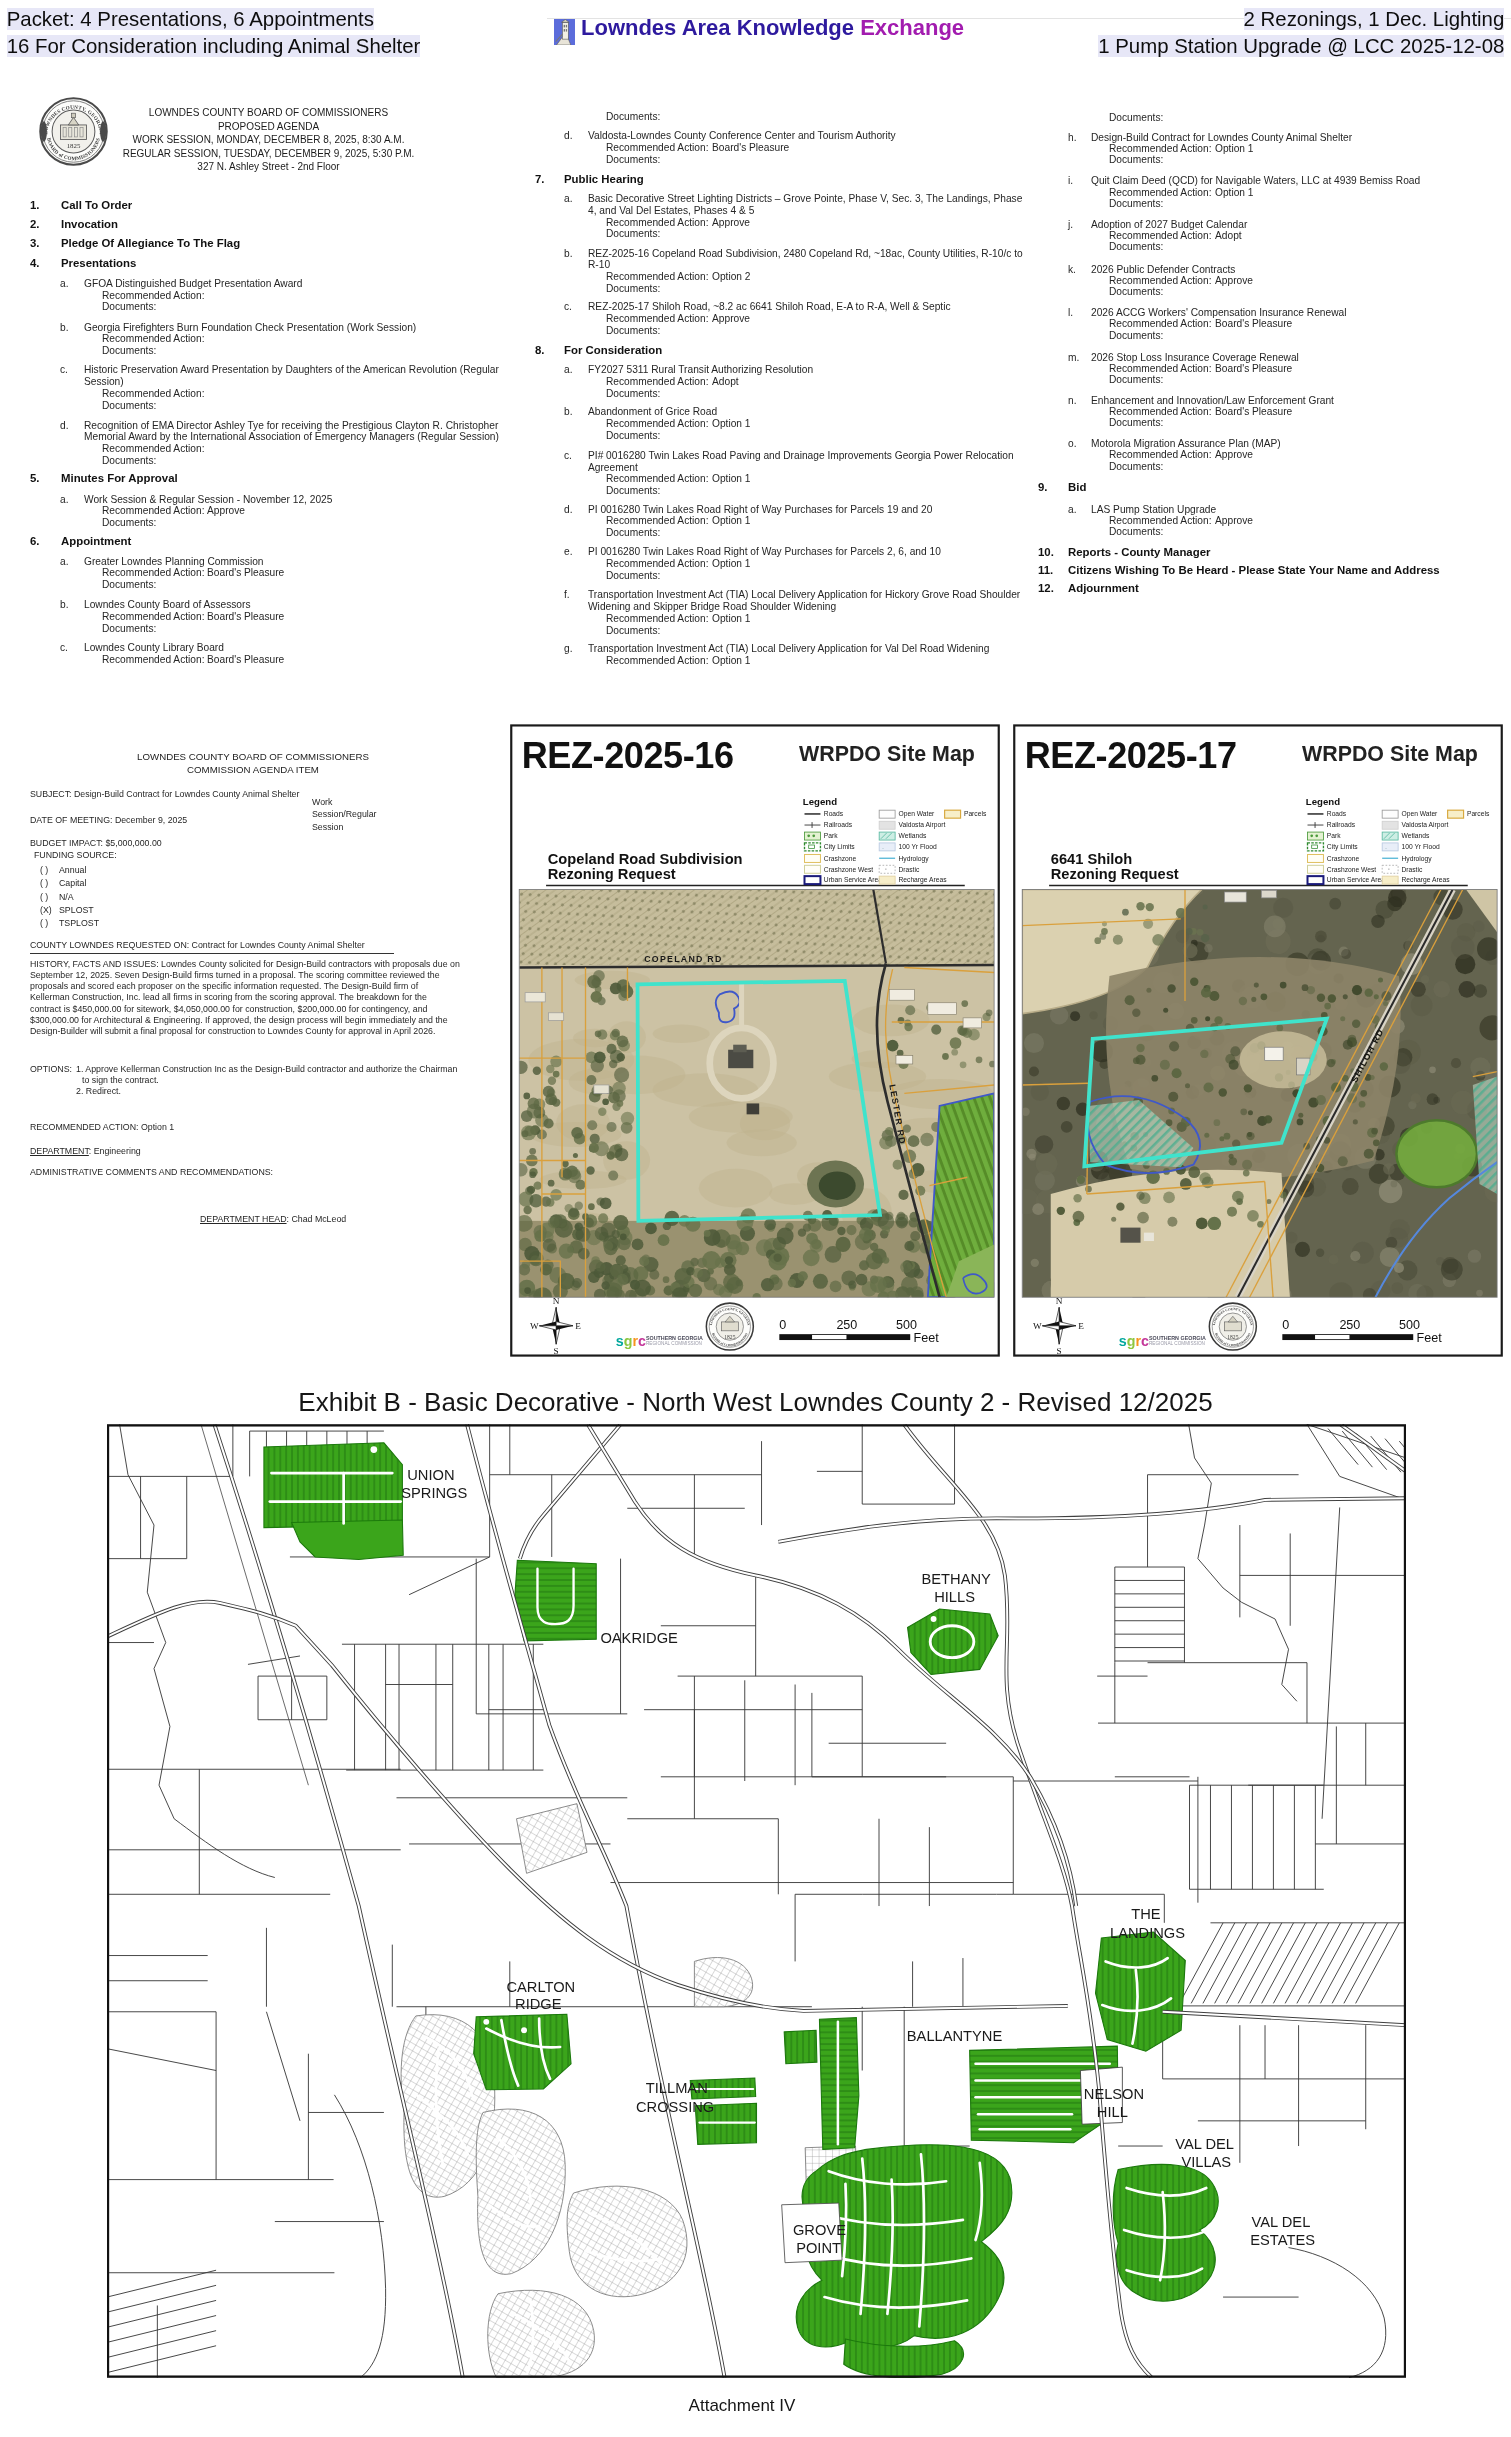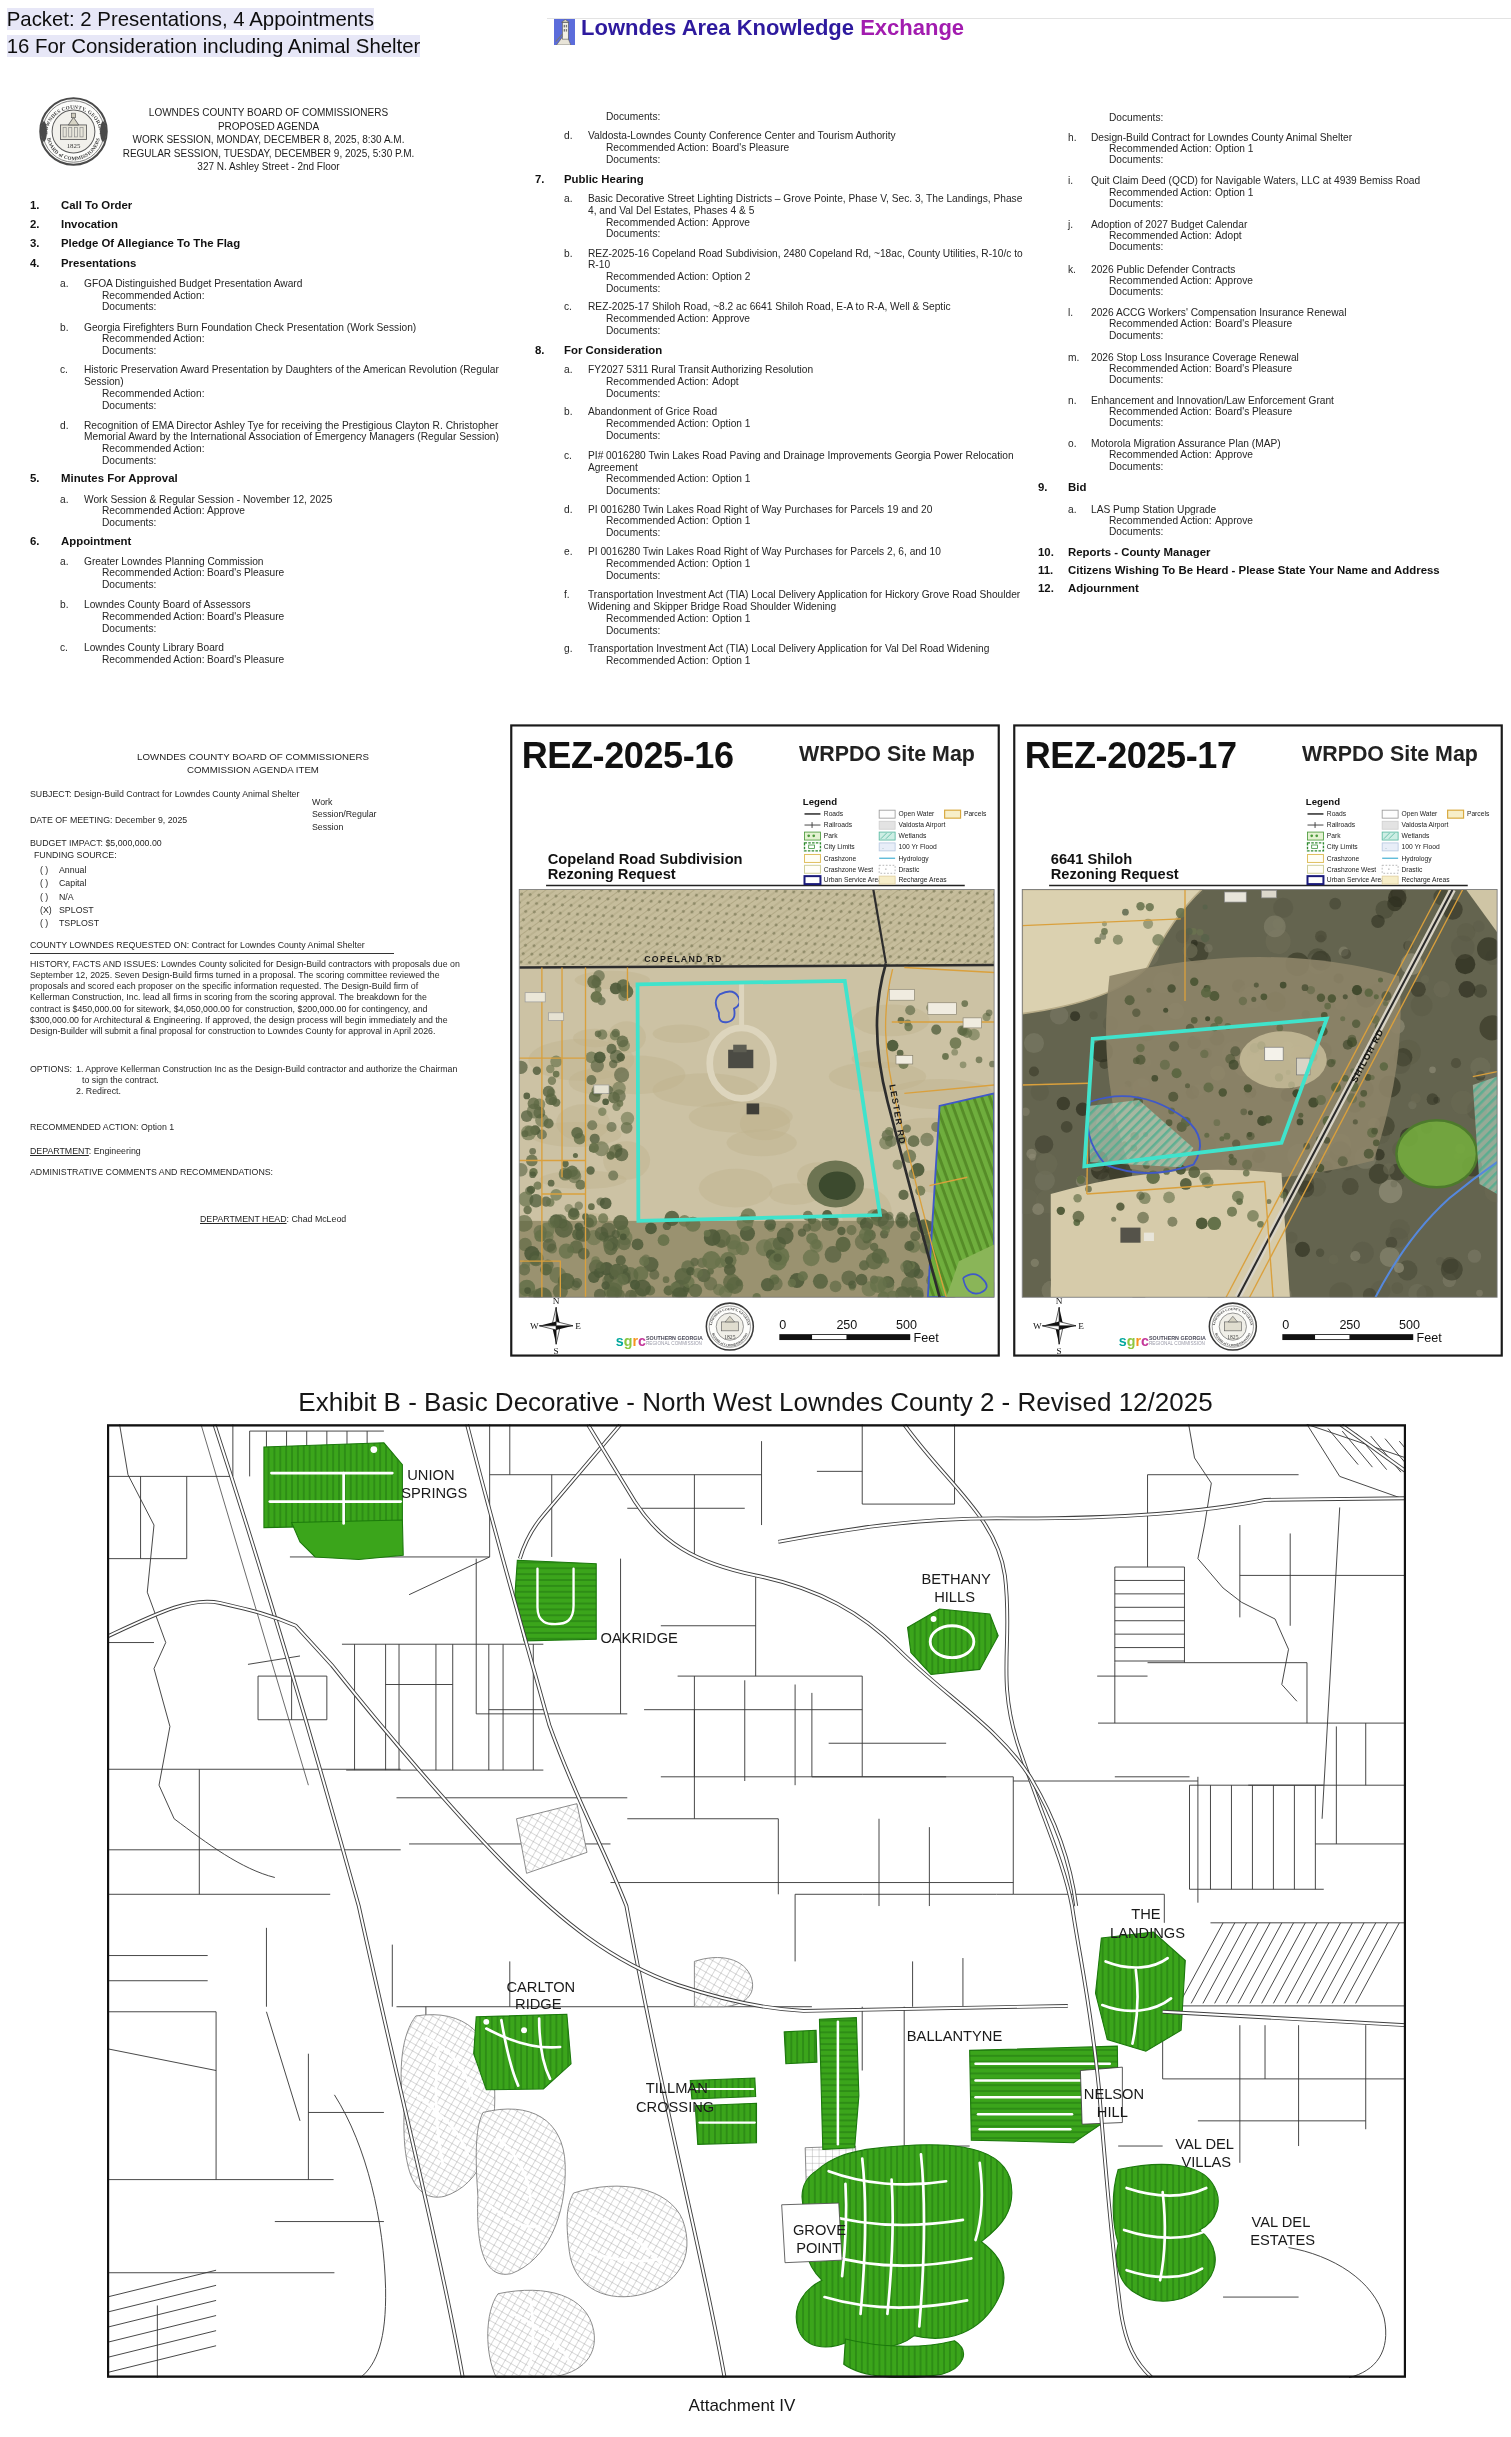--- a/index.html
+++ b/index.html
@@ -6,38 +6,39 @@
 .page{position:relative;width:1511px;height:2438px;background:#fff;overflow:hidden;}
 .abs{position:absolute;white-space:nowrap;}
 .t{font-size:10.2px;line-height:11.8px;color:#262626;}
 .tb{font-size:11.4px;line-height:11.8px;color:#111;font-weight:bold;}
 .hl{background:#e7e7f7;}
 .ct{font-size:8.8px;line-height:11.2px;color:#262626;}
 
 </style></head><body>
 <div class="page">
 
-<div class="abs" style="left:6.7px;top:5.9px;font-size:20.4px;line-height:27px;color:#0d0d0d;"><span class="hl">Packet: 2 Presentations, 4 Appointments</span><br><span class="hl">16 For Consideration including Animal Shelter</span></div>
+<div class="abs" style="left:6.7px;top:5.9px;font-size:20.4px;line-height:27px;color:#0d0d0d;"><span class="hl">Packet: 4 Presentations, 6 Appointments</span><br><span class="hl">16 For Consideration including Animal Shelter</span></div>
 
 <div class="abs" style="left:547px;top:17.6px;width:964px;height:0.8px;background:#e3e3e3;"></div>
 
 <svg class="abs" style="left:554px;top:18.5px;" width="21" height="26" viewBox="0 0 25 31">
 <rect x="0" y="0" width="25" height="31" fill="#5b6cdb"></rect>
 <polygon points="3,31 14,16 20,31" fill="#e8e4d8" stroke="#555" stroke-width="0.7"></polygon>
 <rect x="10" y="4" width="7" height="20" fill="#f2efe4" stroke="#555" stroke-width="0.7"></rect>
 <polygon points="9,4 13.5,0.5 18,4" fill="#d8d2bc" stroke="#555" stroke-width="0.7"></polygon>
 <rect x="11.5" y="7" width="1.6" height="3" fill="#777"></rect>
       <rect x="14" y="7" width="1.6" height="3" fill="#777"></rect>
 <rect x="11.5" y="12" width="1.6" height="3" fill="#777"></rect>
       <rect x="14" y="12" width="1.6" height="3" fill="#777"></rect>
 <line x1="2" y1="27" x2="10" y2="18" stroke="#777" stroke-width="1.2"></line>
 </svg>
 
 <div class="abs" style="left:581px;top:15px;font-size:22px;font-weight:bold;color:#2e1a9e;">Lowndes Area Knowledge <span style="color:#a21caf;">Exchange</span></div>
 
+<div class="abs" style="right:6.7px;top:5.9px;font-size:20.4px;line-height:27px;color:#0d0d0d;text-align:right;"><span class="hl">2 Rezonings, 1 Dec. Lighting</span><br><span class="hl">1 Pump Station Upgrade @ LCC 2025-12-08</span></div>
 
 <svg class="abs" style="left:39px;top:97px;" width="69" height="69" viewBox="0 0 82 82">
       <circle cx="41" cy="41" r="39.5" fill="#fdfdfb" stroke="#4a4a4a" stroke-width="2.4"></circle>
       <circle cx="41" cy="41" r="36.5" fill="none" stroke="#6a6a6a" stroke-width="1"></circle>
       <circle cx="41" cy="41" r="25.419999999999998" fill="#f2f1ec" stroke="#5a5a5a" stroke-width="1.2"></circle>
       <defs>
         <path id="sealtopa" d="M 9.84,45.1 A 31.16 31.16 0 0 1 72.16,45.1" fill="none"></path>
         <path id="sealbota" d="M 9.02,43.05 A 31.98 31.98 0 0 0 72.98,43.05" fill="none"></path>
       </defs>
       <text font-size="6.1499999999999995" font-weight="bold" fill="#3a3a3a" font-family="Liberation Serif,serif" letter-spacing="0.2"><textPath href="#sealtopa" startOffset="50%" text-anchor="middle">LOWNDES COUNTY, GEORGIA</textPath></text>

